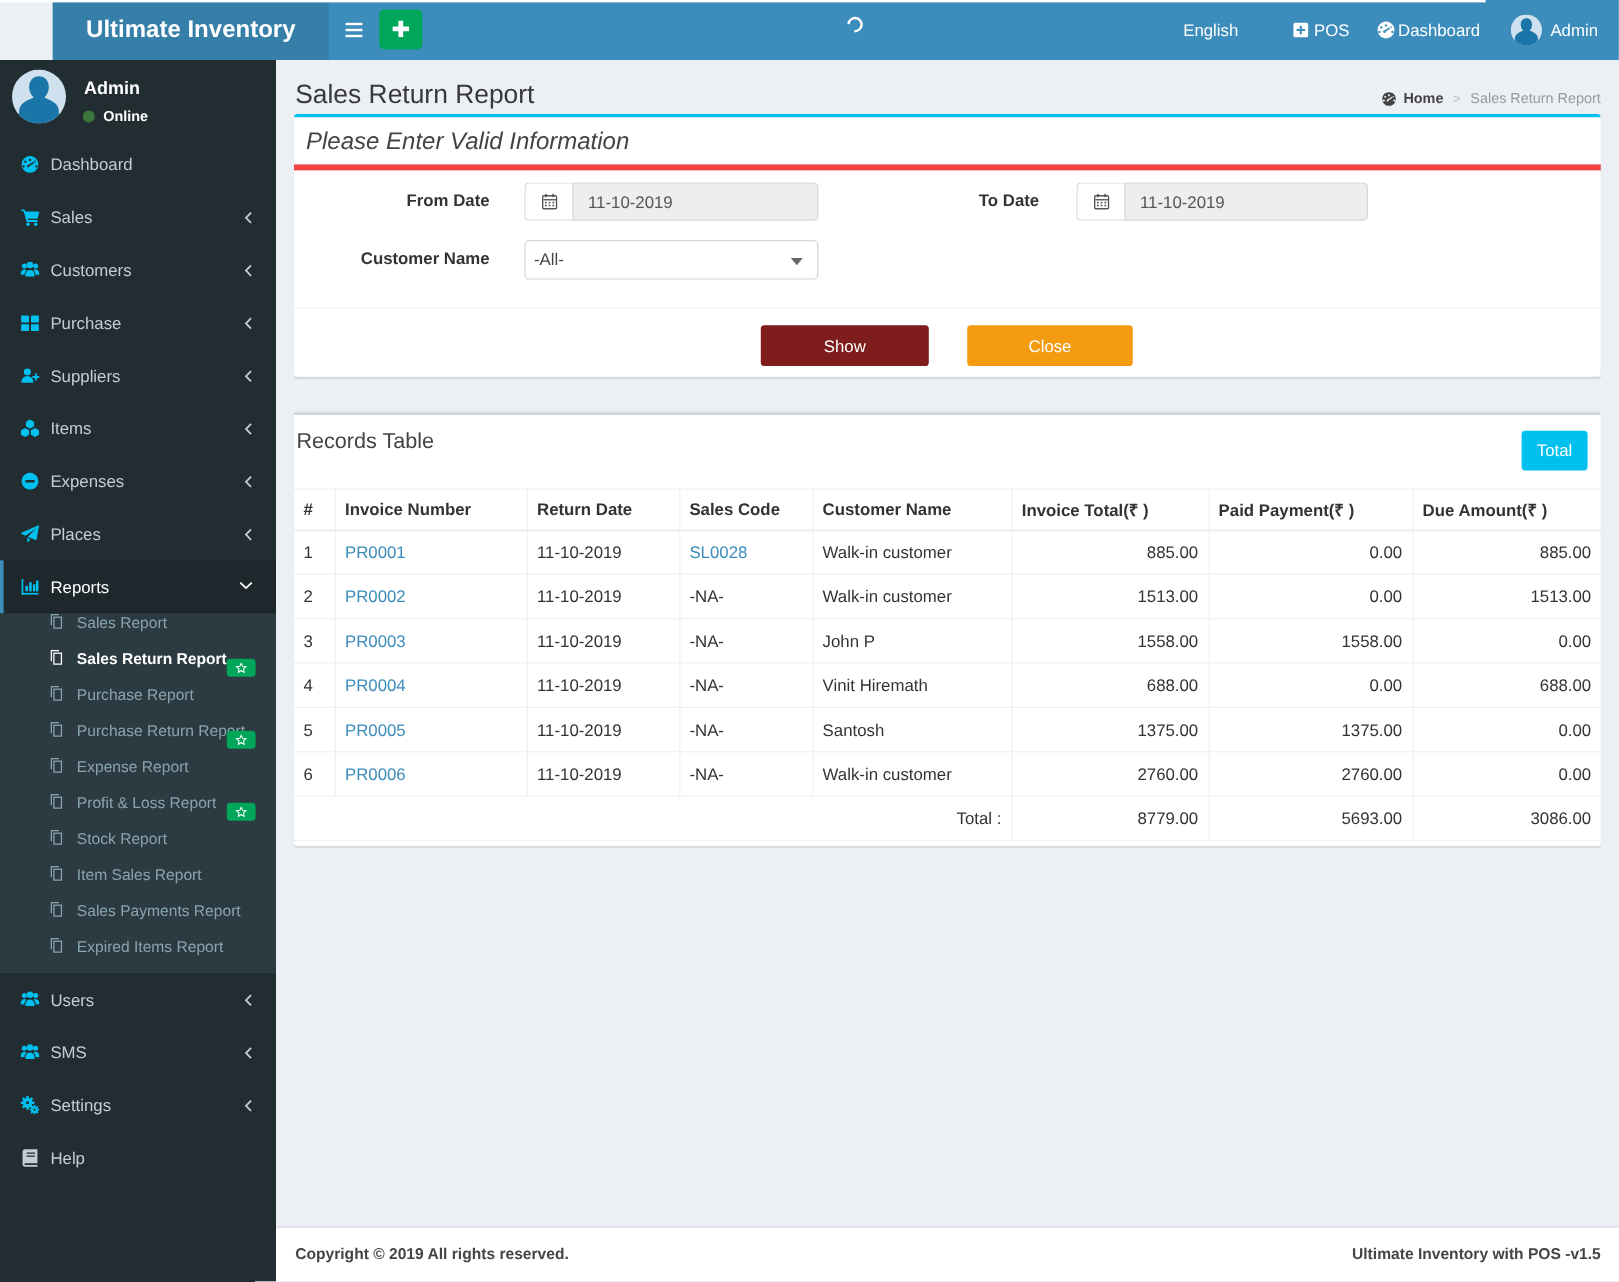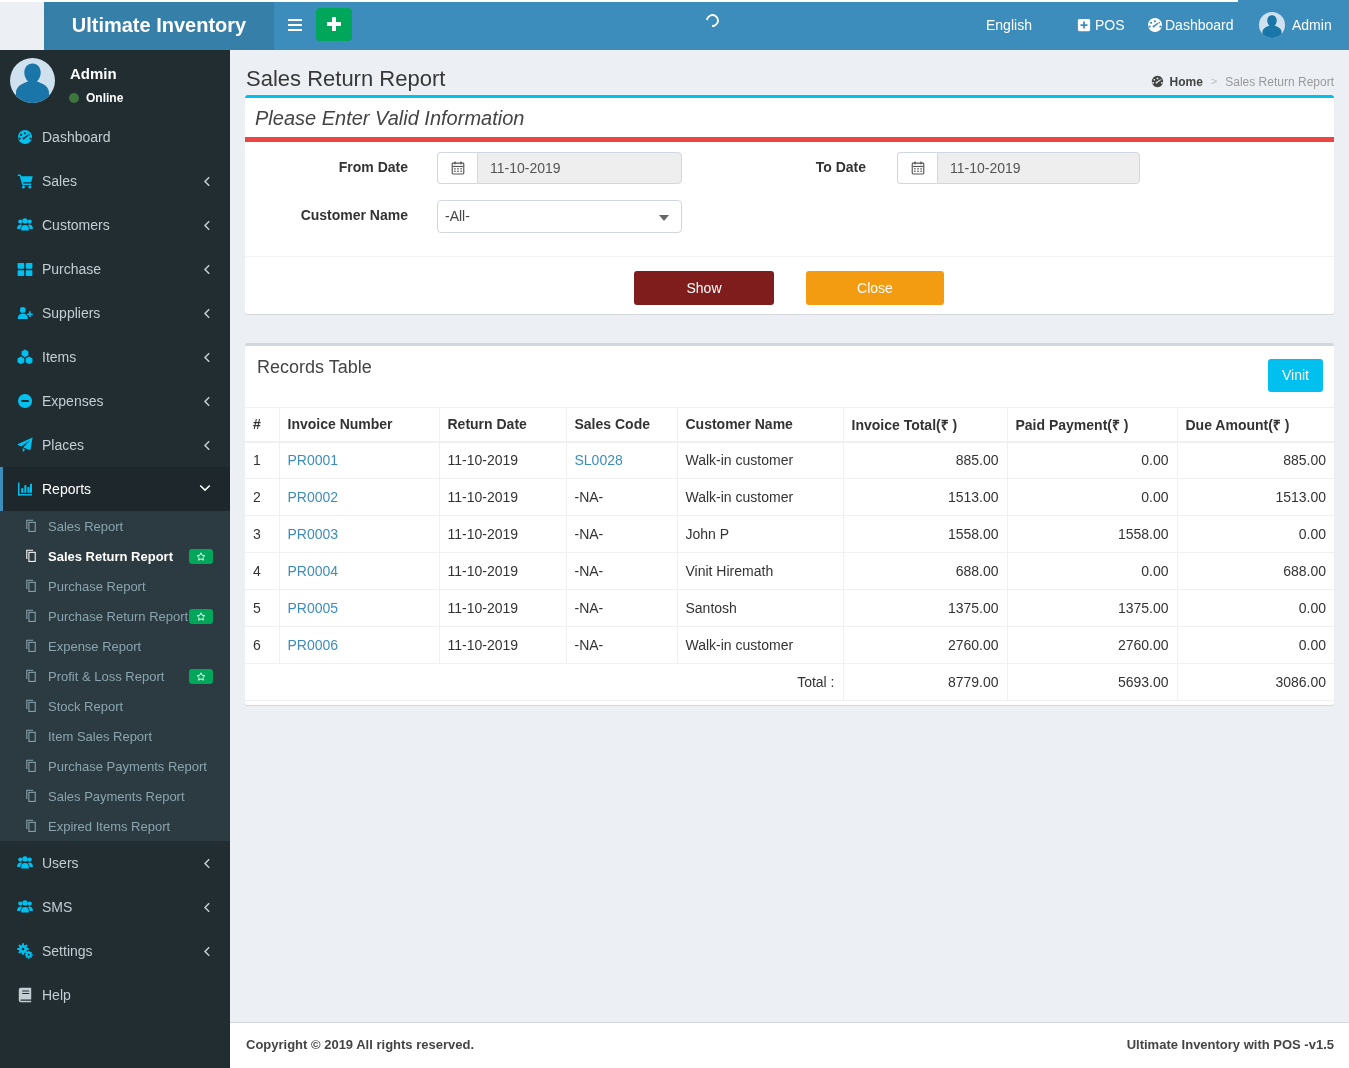--- a/index.html
+++ b/index.html
@@ -26,47 +26,47 @@
 #userpanel .on { position:absolute; left:69px; top:40px; }
 .menu { list-style:none; }
 .menu > li { position:relative; height:44px; color:#c3ced4; font-size:14px; }
 .menu > li > a { display:flex; align-items:center; height:44px; padding-left:17px; color:#c3ced4; text-decoration:none; }
 .menu > li .mico { width:16px; height:16px; margin-right:9px; flex:none; display:block; }
 .menu > li .chev { position:absolute; right:19px; top:17px; display:block; }
 .menu > li.active { background:#1e282c; border-left:3px solid #3c8dbc; }
 .menu > li.active > a { padding-left:14px; color:#fff; }
 .submenu { list-style:none; background:#2c3b41; }
 .submenu li { height:30px; }
-.submenu li a { display:flex; align-items:center; height:30px; padding-left:24px; color:#8aa4af; text-decoration:none; font-size:13px; position:relative; }
+.submenu li a { display:flex; align-items:flex-start; height:30px; padding-left:40px; color:#8aa4af; text-decoration:none; font-size:13px; position:relative; }
 .submenu li a .sico { width:14px; height:14px; margin-right:10px; flex:none; }
 .submenu li.active a { color:#fff; font-weight:bold; }
 .badge-star { position:absolute; left:189px; top:50%; margin-top:-7px; width:24px; height:15px; background:#00a65a; border-radius:3px; display:flex; align-items:center; justify-content:center; }
 
 
 #content { position:absolute; left:230px; top:50px; width:1119px; height:972px; background:#ecf0f5; }
 #pagetitle { position:absolute; left:16px; top:16px; font-size:22px; color:#383838; line-height:26px; }
-#breadcrumb { position:absolute; right:15px; top:25px; font-size:12px; color:#444; display:flex; align-items:flex-start; }
+#breadcrumb { position:absolute; right:15px; top:25px; font-size:12px; color:#444; display:flex; align-items:flex-end; }
 #breadcrumb .sep { color:#b7bcc1; margin:0 8px; font-size:11px; }
 #breadcrumb .cur { color:#999; }
 
 .box { position:absolute; left:15px; width:1089px; background:#fff; box-shadow:0 1px 1px rgba(0,0,0,0.1); border-radius:3px; }
 #box1 { top:45px; height:219px; border-top:3px solid #00c0ef; }
 #box1 .bhead { height:44px; border-bottom:5px solid #ef4444; padding:9px 10px; font-size:20px; color:#444;font-style:italic; }
 .frow { position:absolute; height:32px; }
 .flabel { position:absolute; font-size:14px; font-weight:bold; color:#333; text-align:right; top:7px; }
 .igroup { position:absolute; display:flex; height:32px; }
 .iaddon { width:40px; background:#fff; border:1px solid #d2d6de; border-right:none; border-radius:4px 0 0 4px; display:flex; align-items:center; justify-content:center; }
 .ifield { flex:1; background:#eee; border:1px solid #d2d6de; border-radius:0 4px 4px 0; font-size:14px; color:#555; line-height:30px; padding-left:12px; }
 .fselect { position:absolute; height:33px; background:#fff; border:1px solid #d2d6de; border-radius:4px; font-size:14px; color:#444; line-height:31px; padding-left:7px; }
 .fselect .car { position:absolute; right:12px; top:14px; width:0; height:0; border-left:5px solid transparent; border-right:5px solid transparent; border-top:6px solid #666; }
 #box1 .bfoot { position:absolute; left:0; right:0; top:158px; border-top:1px solid #f4f4f4; height:58px; }
 .btn { position:absolute; height:34px; border-radius:3px; color:#fff; font-size:14px; text-align:center; line-height:34px; }
 
 #box2 { top:293px; height:362px; border-top:3px solid #d2d6de; }
-#box2 .bhead { padding:11px 12px; font-size:18px; color:#444; height:61px; }
+#box2 .bhead { padding:11px 2px; font-size:18px; color:#444; height:61px; }
 #excelbtn { position:absolute; right:11px; top:13px; width:55px; height:33px; background:#00c0ef; border-radius:3px; color:#fff; font-size:14px; text-align:center; line-height:33px; }
 table { border-collapse:collapse; width:1089px; table-layout:fixed; font-size:14px; color:#333; }
 th, td { border:1px solid #f0f0f0; padding:6px 8px; text-align:left; vertical-align:middle; }
 thead th { border-bottom:2px solid #f0f0f0; font-weight:bold; height:34px; padding:5px 8px; }
 tbody td { height:37px; }
 tfoot td { font-weight:normal; height:37px; }
 table .num { text-align:right; }
 a.lnk { color:#3c8dbc; text-decoration:none; }
 table tr > :first-child { border-left:none; }
 table tr > :last-child { border-right:none; }
@@ -299,25 +299,20 @@
         </li>
       <li>
           <a><svg class="sico">
               <use href="#s-file"></use>
             </svg>Stock Report</a>
         </li>
       <li>
           <a><svg class="sico">
               <use href="#s-file"></use>
             </svg>Item Sales Report</a>
-        </li>
-      <li>
-          <a><svg class="sico">
-              <use href="#s-file"></use>
-            </svg>Purchase Payments Report</a>
         </li>
       <li>
           <a><svg class="sico">
               <use href="#s-file"></use>
             </svg>Sales Payments Report</a>
         </li>
       <li>
           <a><svg class="sico">
               <use href="#s-file"></use>
             </svg>Expired Items Report</a>
@@ -423,21 +418,21 @@
         <div class="fselect" style="left:192px;width:245px;">-All-<span class="car"></span></div>
       </div>
       <div class="bfoot">
         <div class="btn" style="left:389px;top:14px;width:140px;background:#7f1d1d;">Show</div>
         <div class="btn" style="left:561px;top:14px;width:138px;background:#f39c12;">Close</div>
       </div>
     </div>
 
     <div class="box" id="box2">
       <div class="bhead">Records Table</div>
-      <div id="excelbtn">Vinit</div>
+      <div id="excelbtn">Total</div>
       <table>
         <colgroup>
           <col style="width:34px">
             <col style="width:160px">
             <col style="width:127px">
             <col style="width:111px">
             <col style="width:166px">
             <col style="width:164px">
             <col style="width:170px">
             <col style="width:157px">

